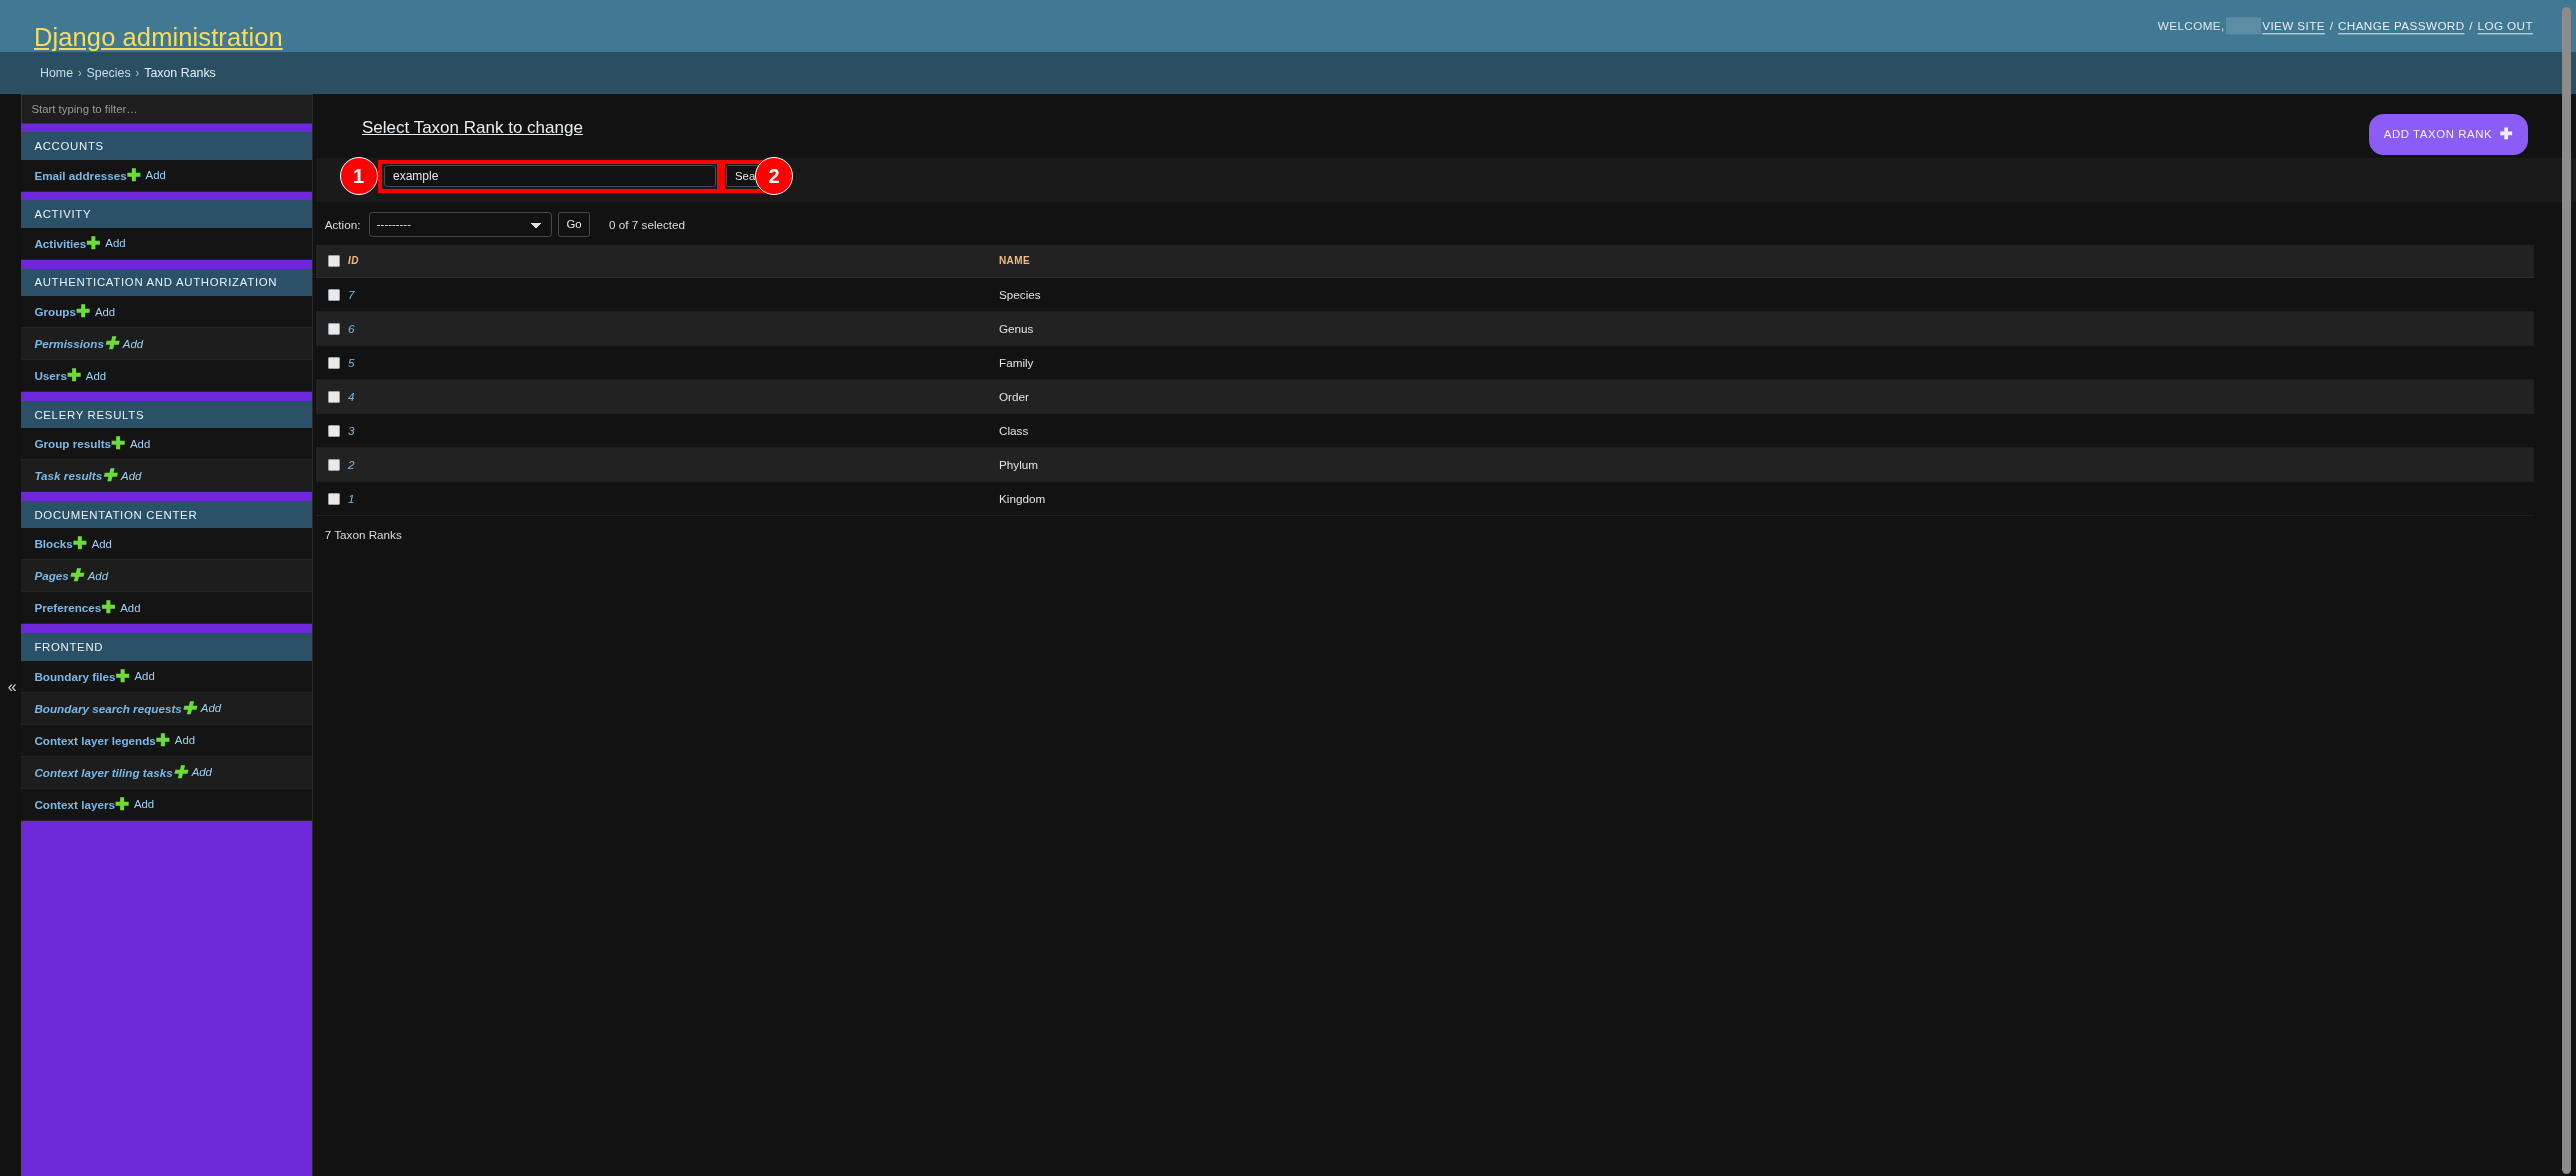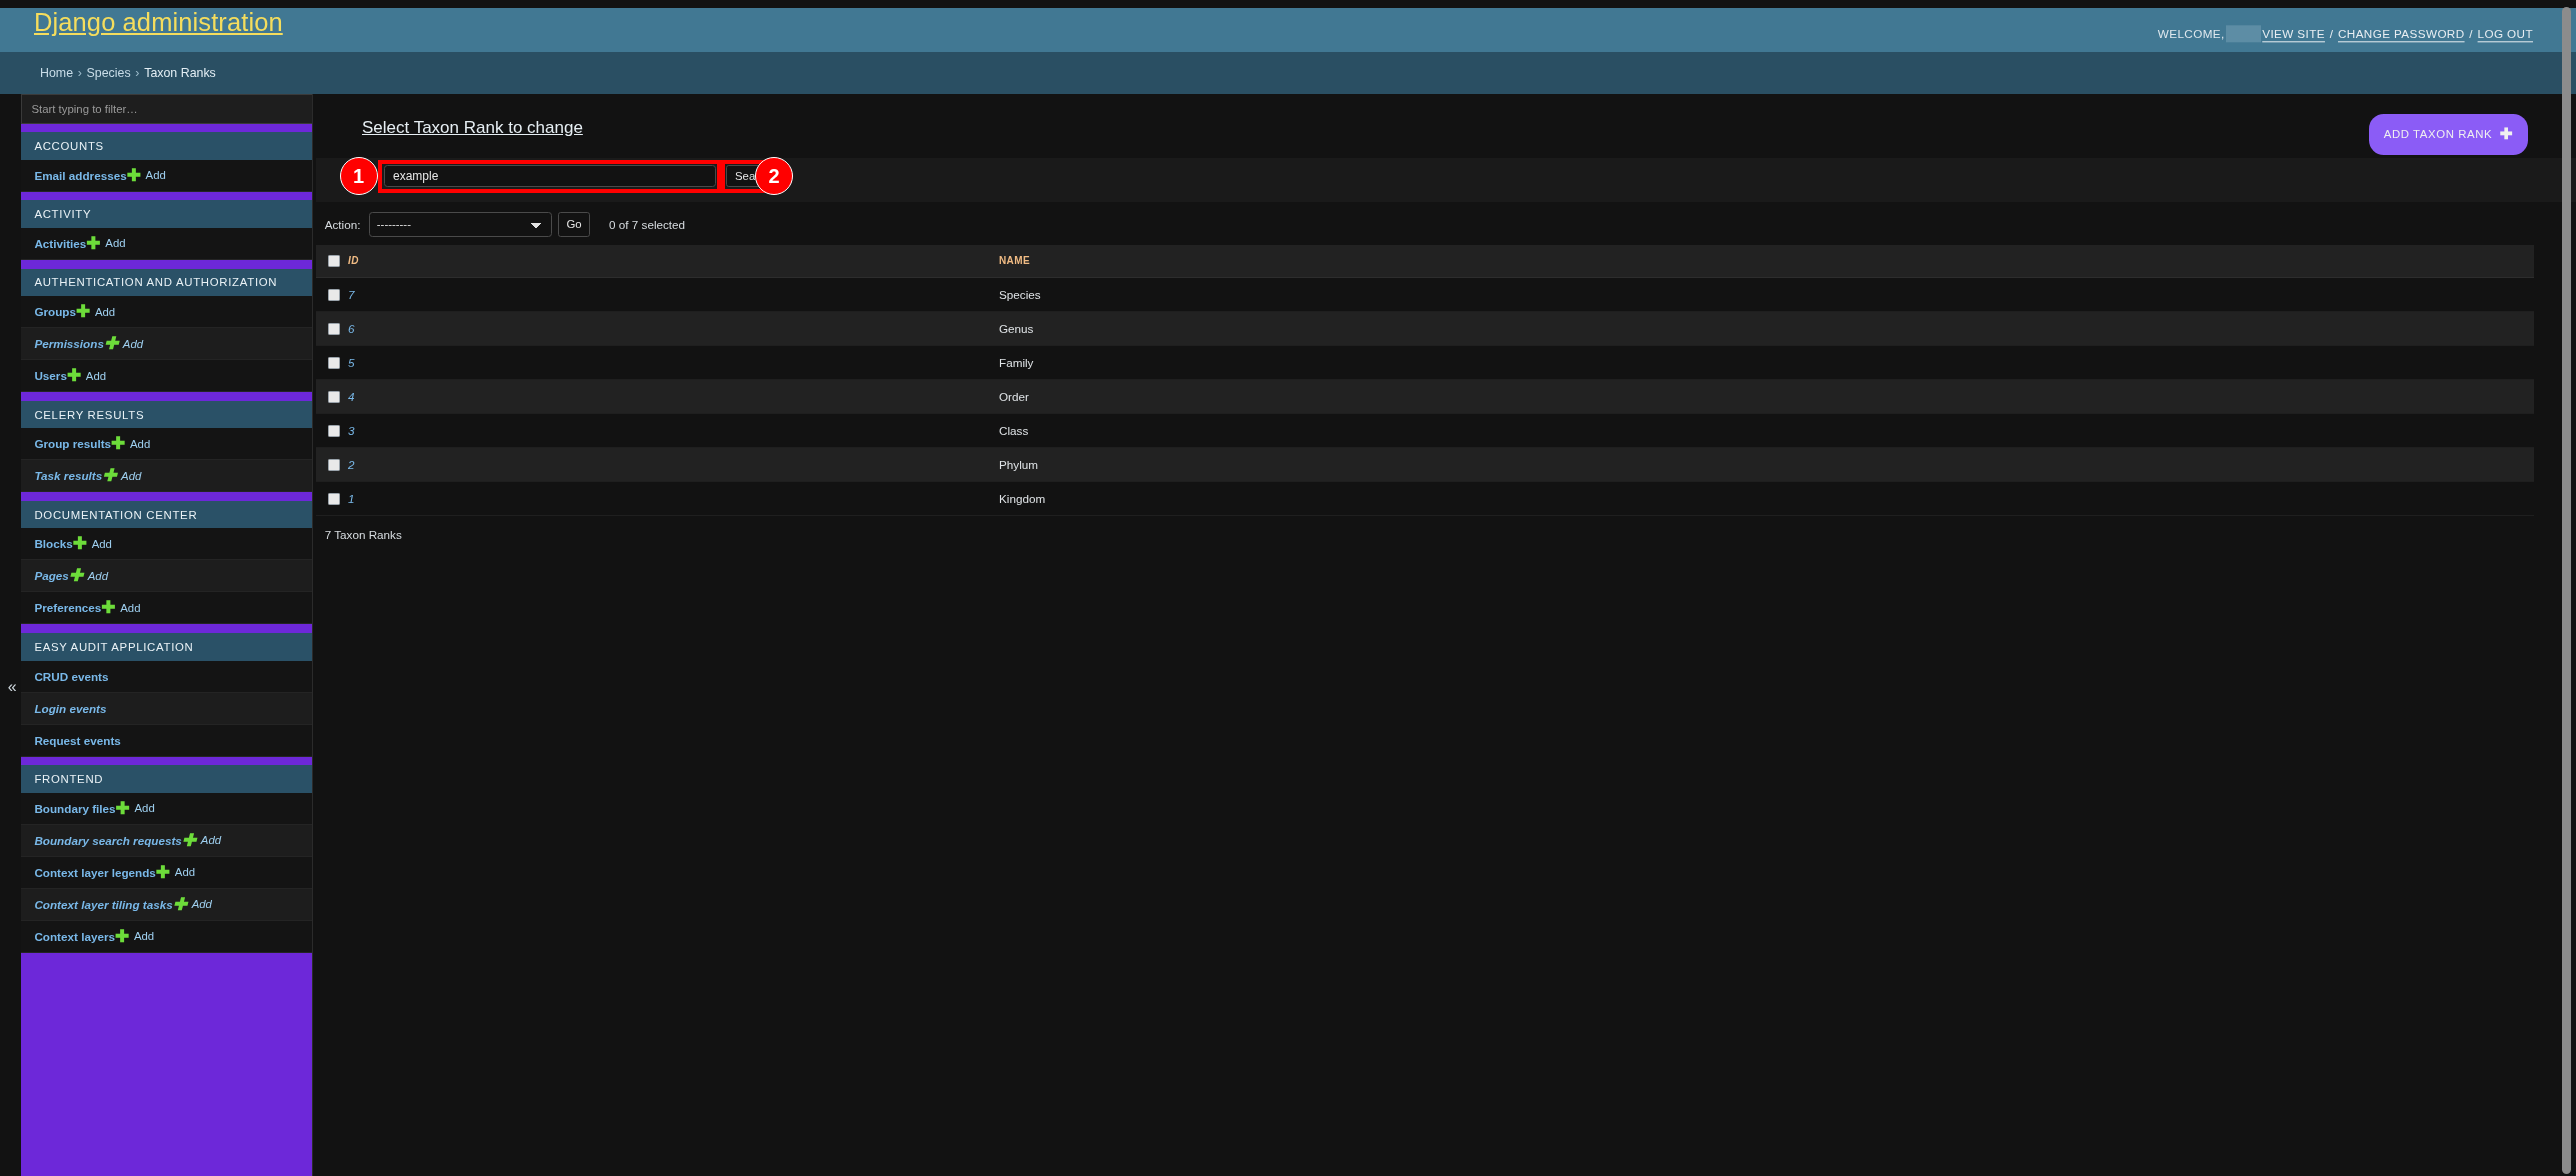--- a/index.html
+++ b/index.html
@@ -6,24 +6,24 @@
   html, body {
     width: 2576px; height: 1177px;
     background: #121212;
     font-family: "Liberation Sans", sans-serif;
     overflow: hidden;
   }
   body { position: relative; }
 
   
   #header {
-    position: absolute; top: 8px; left: 0;
+    position: absolute; top: 0; left: 0;
     width: 2576px; height: 52px;
     background: #417893;
-    display: flex; align-items: flex-start;
+    display: flex; align-items: flex-end;
   }
   #branding {
     margin-left: 34px;
     font-size: 25.5px;
     font-weight: 300;
     color: #f5dd5d;
     letter-spacing: 0.1px;
     white-space: nowrap;
   }
   #user-tools {
@@ -438,32 +438,20 @@
         </div>
         <div class="model-row">
           <a href="#" class="model-name">Preferences</a>
           <a href="#" class="addlink">
             <span class="plus">✚</span>
             <span>Add</span>
           </a>
         </div>
       </div>
       <div class="app-block">
-        <div class="app-title">EASY AUDIT APPLICATION</div>
-        <div class="model-row">
-          <a href="#" class="model-name">CRUD events</a>
-        </div>
-        <div class="model-row odd">
-          <a href="#" class="model-name">Login events</a>
-        </div>
-        <div class="model-row">
-          <a href="#" class="model-name">Request events</a>
-        </div>
-      </div>
-      <div class="app-block">
         <div class="app-title">FRONTEND</div>
         <div class="model-row">
           <a href="#" class="model-name">Boundary files</a>
           <a href="#" class="addlink">
             <span class="plus">✚</span>
             <span>Add</span>
           </a>
         </div>
         <div class="model-row odd">
           <a href="#" class="model-name">Boundary search requests</a>

